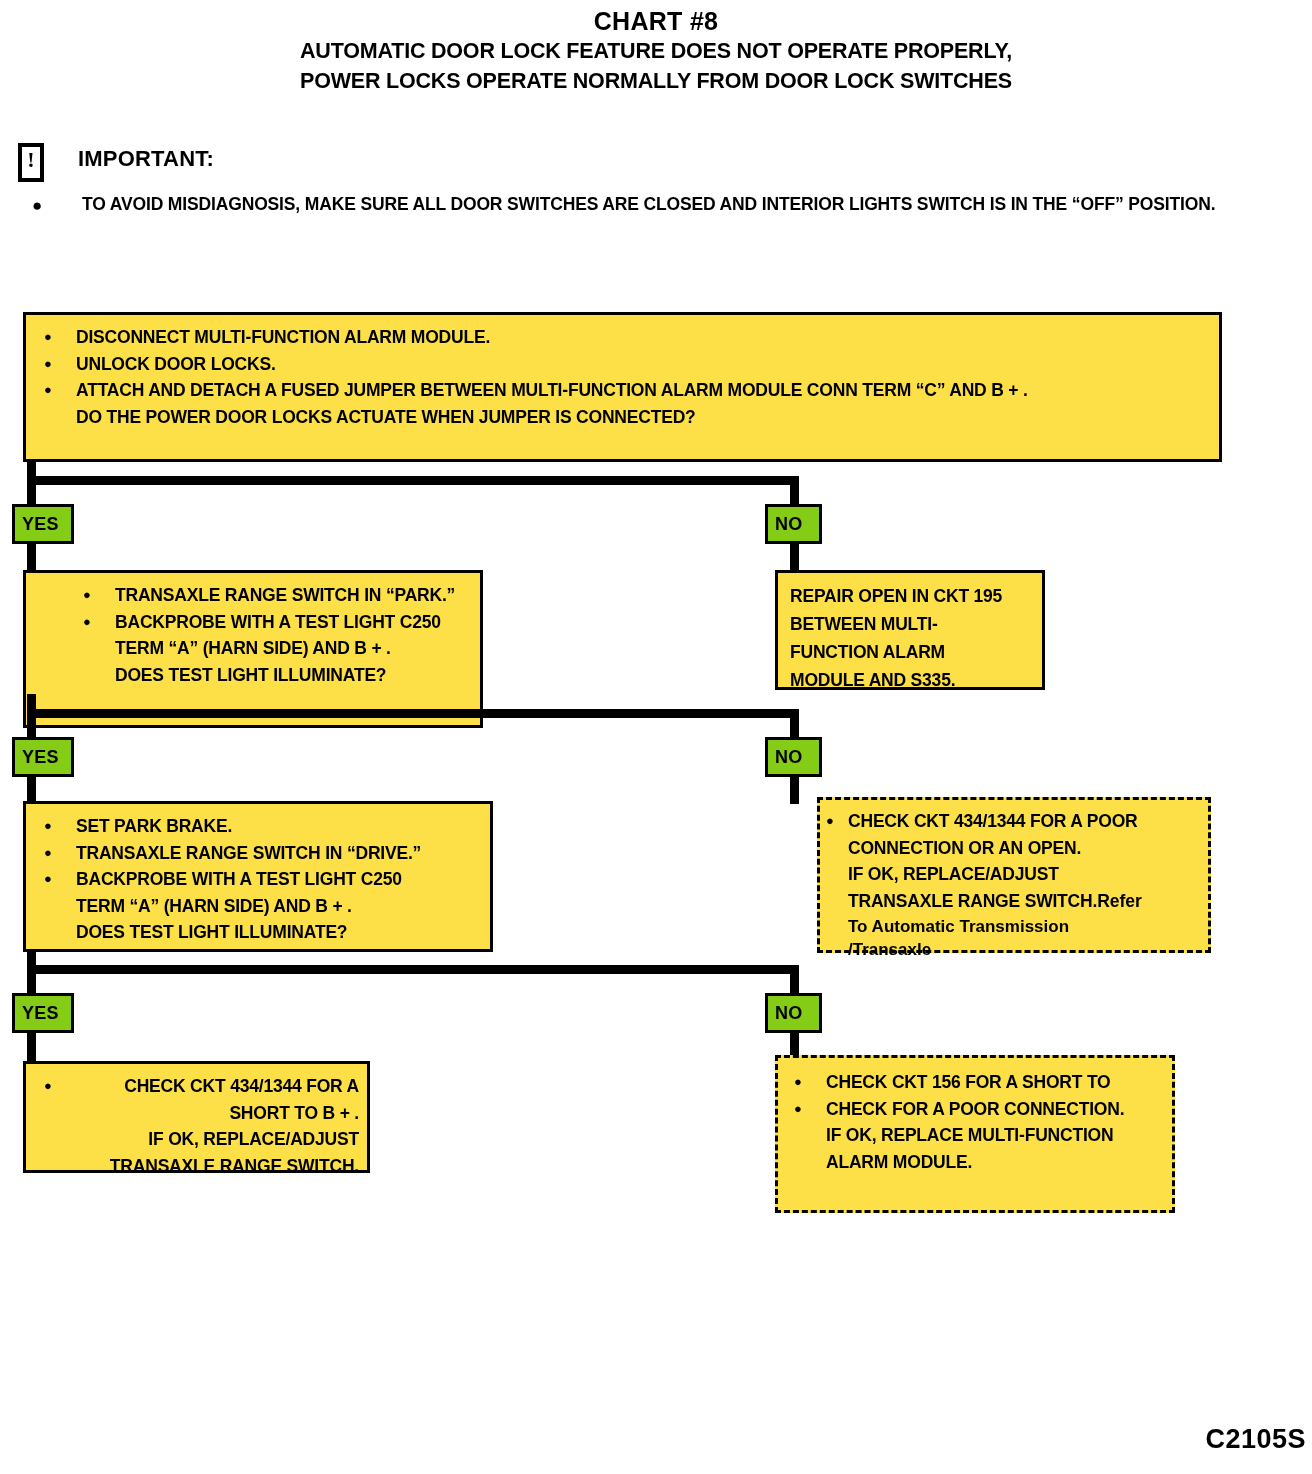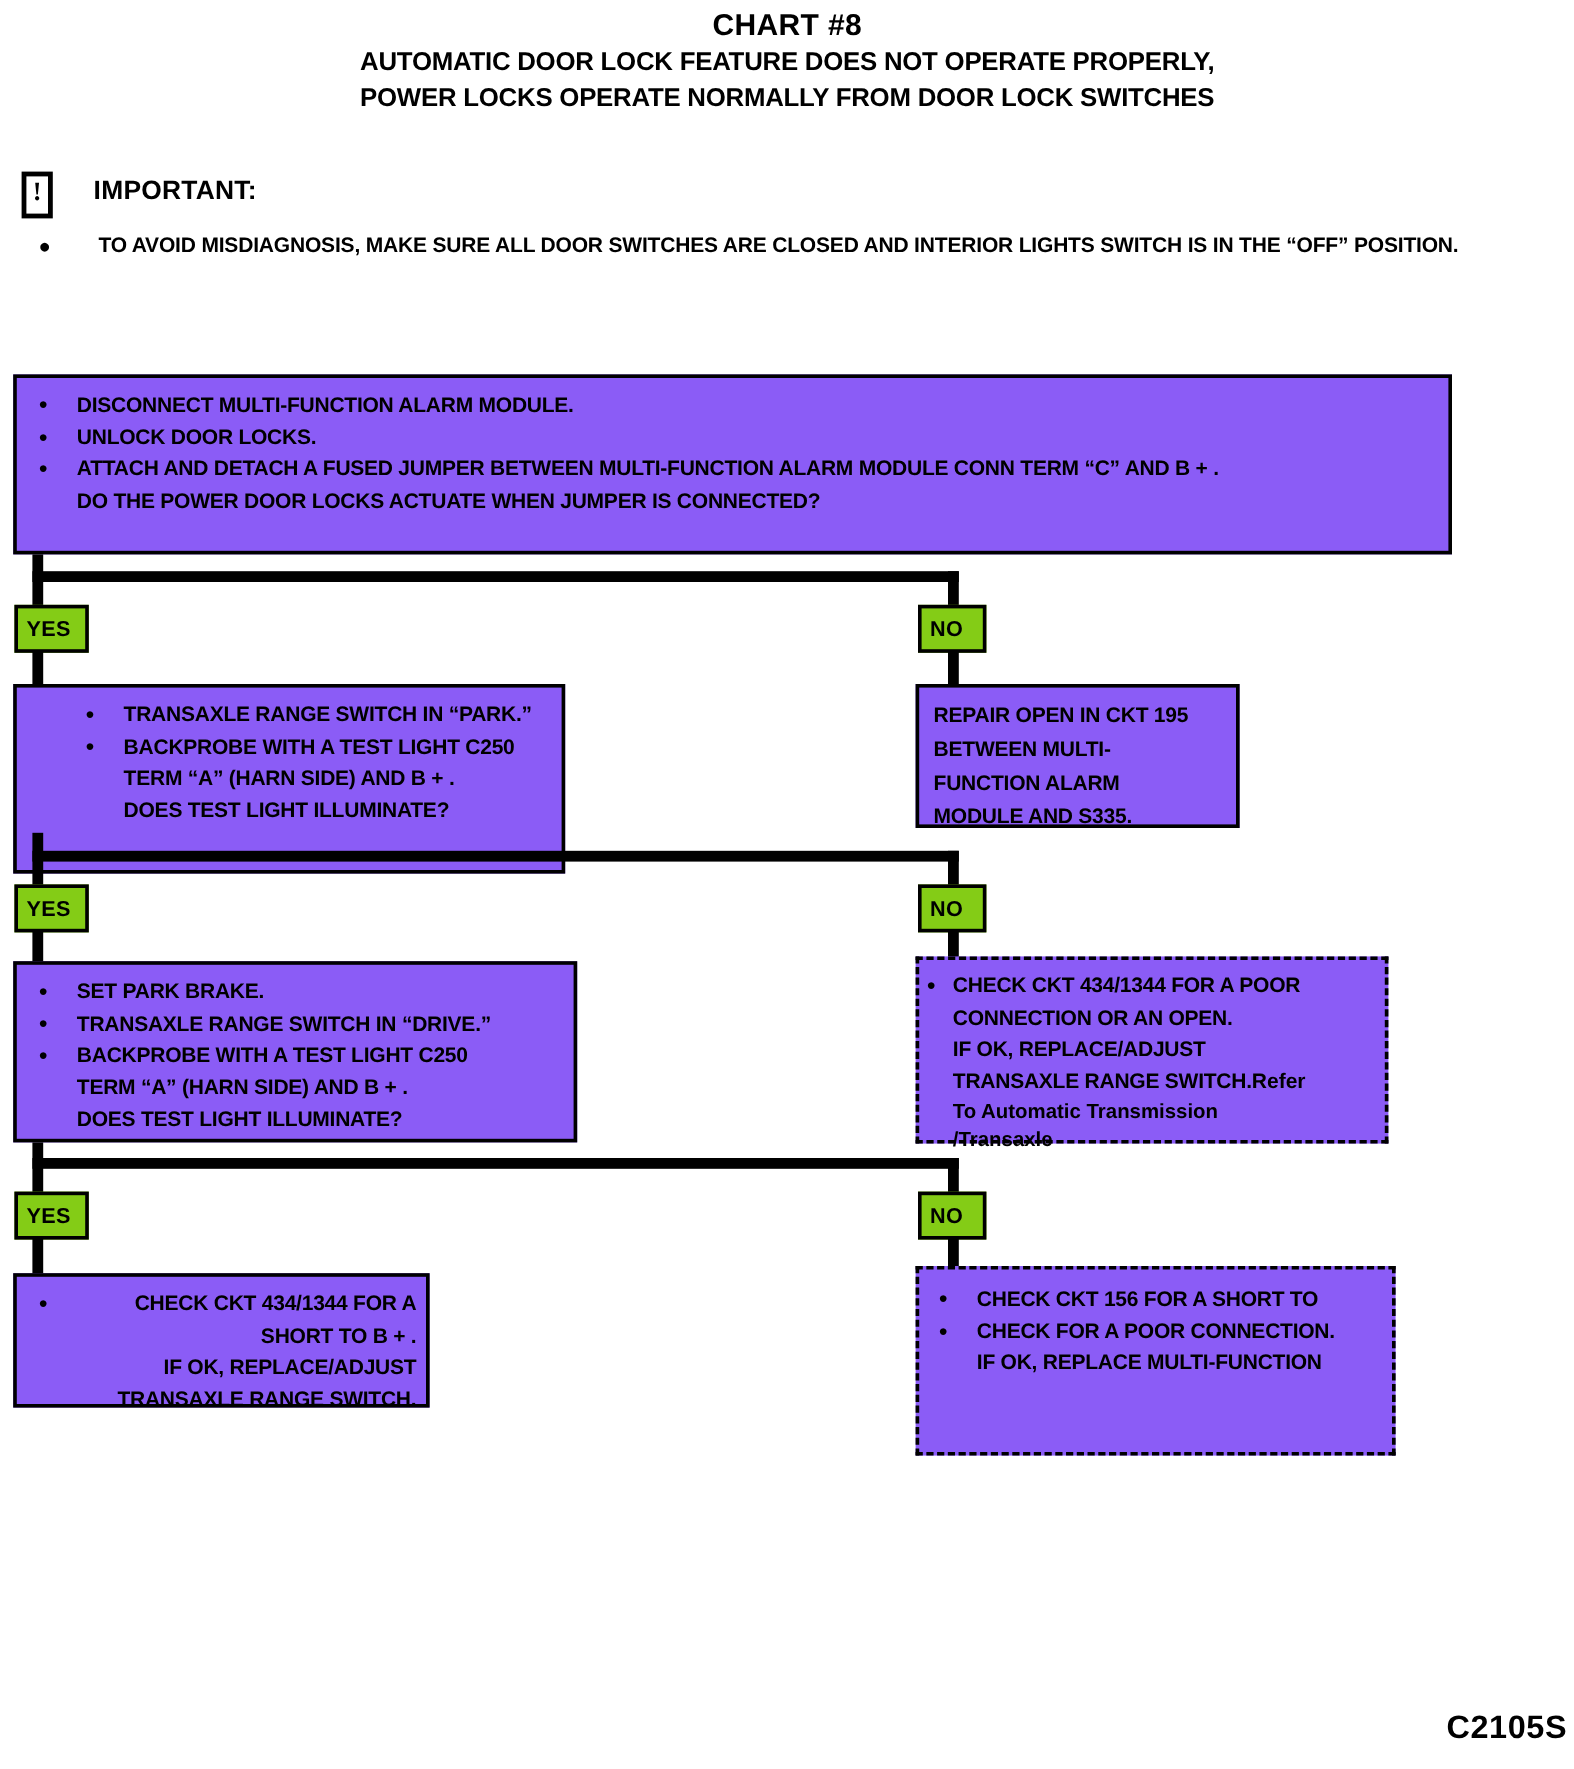--- a/index.html
+++ b/index.html
@@ -19,22 +19,22 @@
   #warn-icon .bang{position:absolute;left:0;right:0;top:2px;text-align:center;
                    font-size:22px;font-weight:bold;line-height:22px;font-family:"Liberation Serif",serif;}
   #important-label{position:absolute;left:60px;top:6px;font-size:22px;font-weight:bold;letter-spacing:0.2px;}
   #important-bullet{position:absolute;left:14px;top:57px;font-size:17px;line-height:17px;}
   #important-text{position:absolute;left:64px;top:51px;width:1230px;font-size:17.5px;
                   font-weight:bold;line-height:27px;letter-spacing:-0.15px;}
 
   
   #flow{position:absolute;left:0;top:0;width:1312px;height:1474px;}
 
-  .box{position:absolute;box-sizing:border-box;background:#8b5cf6;
-       border:3px solid #000;}
+  .box{position:absolute;box-sizing:border-box;background:#fde047;
+       border:3px solid #000;margin-left:12px;}
   .box.dashed{border:3px dashed #000;}
 
   .box-inner{position:relative;padding:9px 8px 6px 10px;}
 
   ul.blist{list-style:none;margin:0;padding:0;}
   ul.blist > li{position:relative;padding-left:40px;font-size:17.5px;font-weight:bold;
                 line-height:26.5px;letter-spacing:-0.2px;margin:0 0 0 0;}
   ul.blist > li.tight{padding-left:22px;}
   ul.blist > li:before{content:"\25CF";position:absolute;left:8px;top:0;font-size:13px;line-height:26.5px;}
   ul.blist > li.tight:before{left:0px;}
@@ -149,21 +149,21 @@
         <li><span>TRANSAXLE RANGE SWITCH IN “DRIVE.”</span></li>
         <li>
           <span class="cont">BACKPROBE WITH A TEST LIGHT C250</span>
           <span class="cont">TERM “A” (HARN SIDE) AND B + .</span>
           <span class="cont">DOES TEST LIGHT ILLUMINATE?</span>
         </li>
       </ul>
     </div>
   </div>
 
-  <div class="box dashed" style="left:763px;top:797px;width:394px;height:156px;">
+  <div class="box dashed" style="left:805px;top:797px;width:394px;height:156px;">
     <div class="box-inner" style="padding:8px 6px 4px 6px;">
       <ul class="blist">
         <li class="tight">
           <span class="cont">CHECK CKT 434/1344 FOR A POOR</span>
           <span class="cont">CONNECTION OR AN OPEN.</span>
           <span class="cont">IF OK, REPLACE/ADJUST</span>
           <span class="cont"><span>TRANSAXLE RANGE SWITCH.</span><span class="plain">Refer</span></span>
         </li>
       </ul>
       <div class="plainline" style="padding-left:22px;line-height:25px;">To Automatic Transmission</div>
@@ -200,20 +200,21 @@
 
   <div class="box dashed" style="left:763px;top:1055px;width:400px;height:158px;">
     <div class="box-inner" style="padding:11px 8px 6px 8px;">
       <ul class="blist">
         <li>
           <span class="cont">CHECK CKT 156 FOR A SHORT TO</span>
         </li>
         <li>
           <span class="cont">CHECK FOR A POOR CONNECTION.</span>
           <span class="cont">IF OK, REPLACE MULTI-FUNCTION</span>
+          <span class="cont">ALARM MODULE.</span>
         </li>
       </ul>
     </div>
   </div>
 
 </div>
 
 <div id="code-label">C2105S</div>
 
 </body></html>

